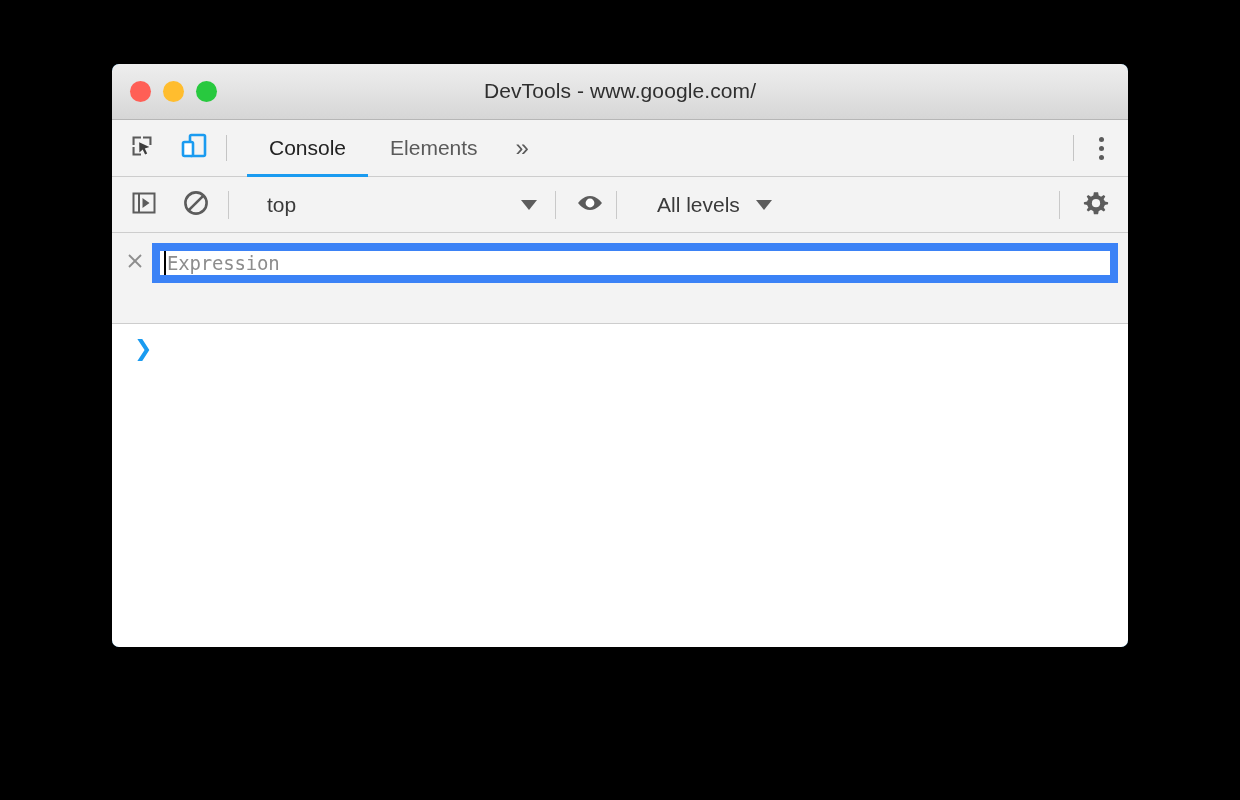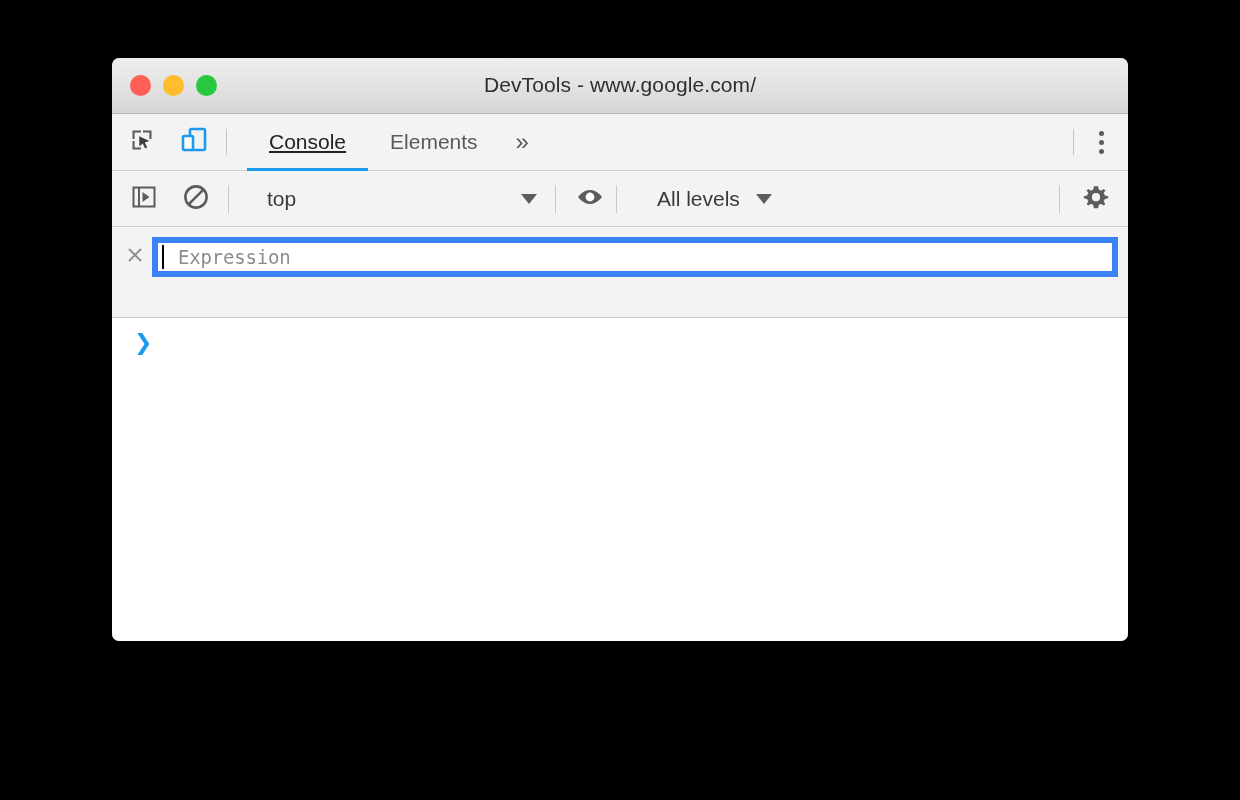--- a/index.html
+++ b/index.html
@@ -13,21 +13,21 @@
   }
   body {
     font-family: "Liberation Sans", sans-serif;
     -webkit-font-smoothing: antialiased;
   }
 
   
   #window {
     position: absolute;
     left: 112px;
-    top: 58px;
+    top: 64px;
     width: 1016px;
     height: 583px;
     border-radius: 7px 7px 7px 7px;
     overflow: hidden;
     background: #0369a1;
     box-shadow: 0 2px 14px rgba(0,0,0,0.55);
   }
 
   
   #titlebar {
@@ -102,21 +102,20 @@
     display: flex;
     align-items: center;
     padding: 0 22px;
     font-size: 21px;
     color: #5a5a5a;
     cursor: default;
     white-space: nowrap;
   }
   .tab.active {
     color: #222222;
-    text-decoration: underline;
   }
   .tab.active::after {
     content: "";
     position: absolute;
     left: 0;
     right: 0;
     bottom: -1px;
     height: 3px;
     background: #1a9bf0;
   }
@@ -242,26 +241,25 @@
     display: flex;
     align-items: center;
     justify-content: center;
     cursor: default;
     flex: 0 0 auto;
   }
   .live-expr-field {
     flex: 1;
     height: 40px;
     background: #ffffff;
-    border: 6px solid #3b82f6;
+    border: 8px solid #3b82f6;
     display: flex;
     align-items: center;
     padding: 0 4px;
     box-sizing: border-box;
-    gap: 13px;
   }
   .caret {
     width: 2px;
     height: 24px;
     background: #000000;
     display: block;
     margin-right: 1px;
   }
   .expr-placeholder {
     font-family: "DejaVu Sans Mono", monospace;

